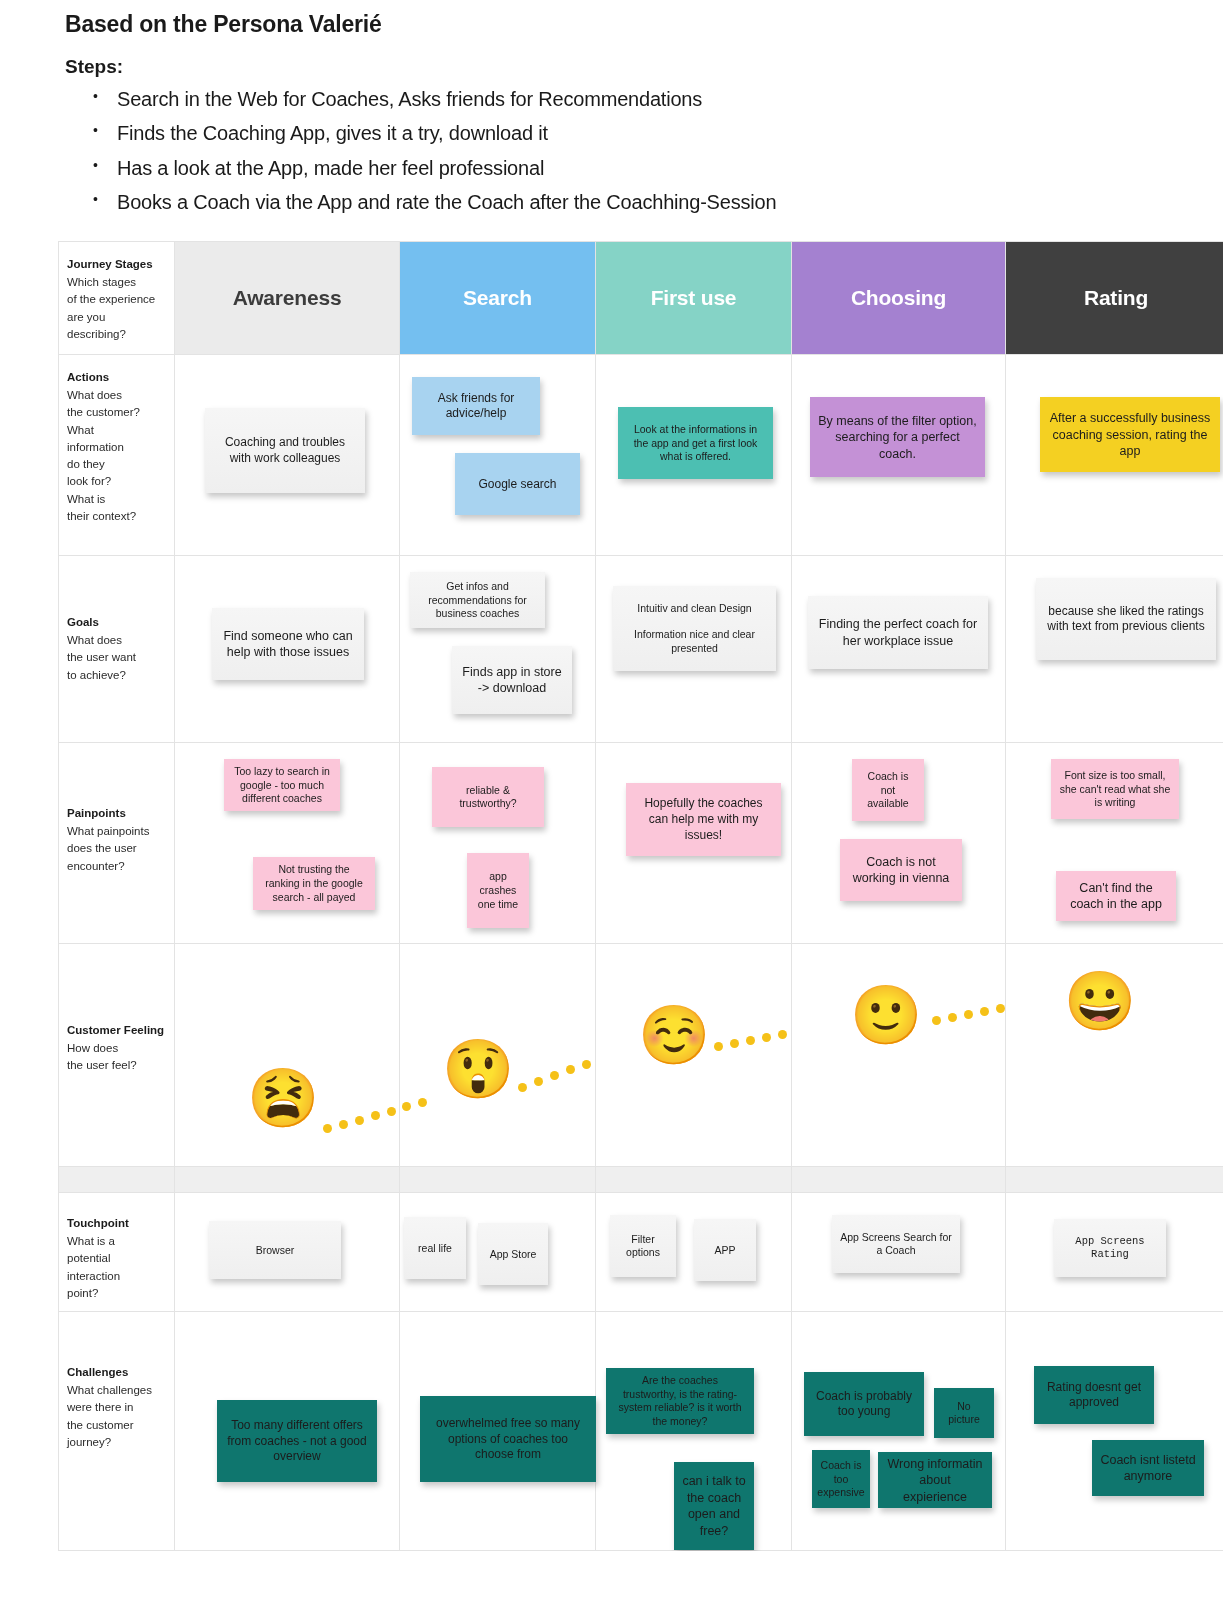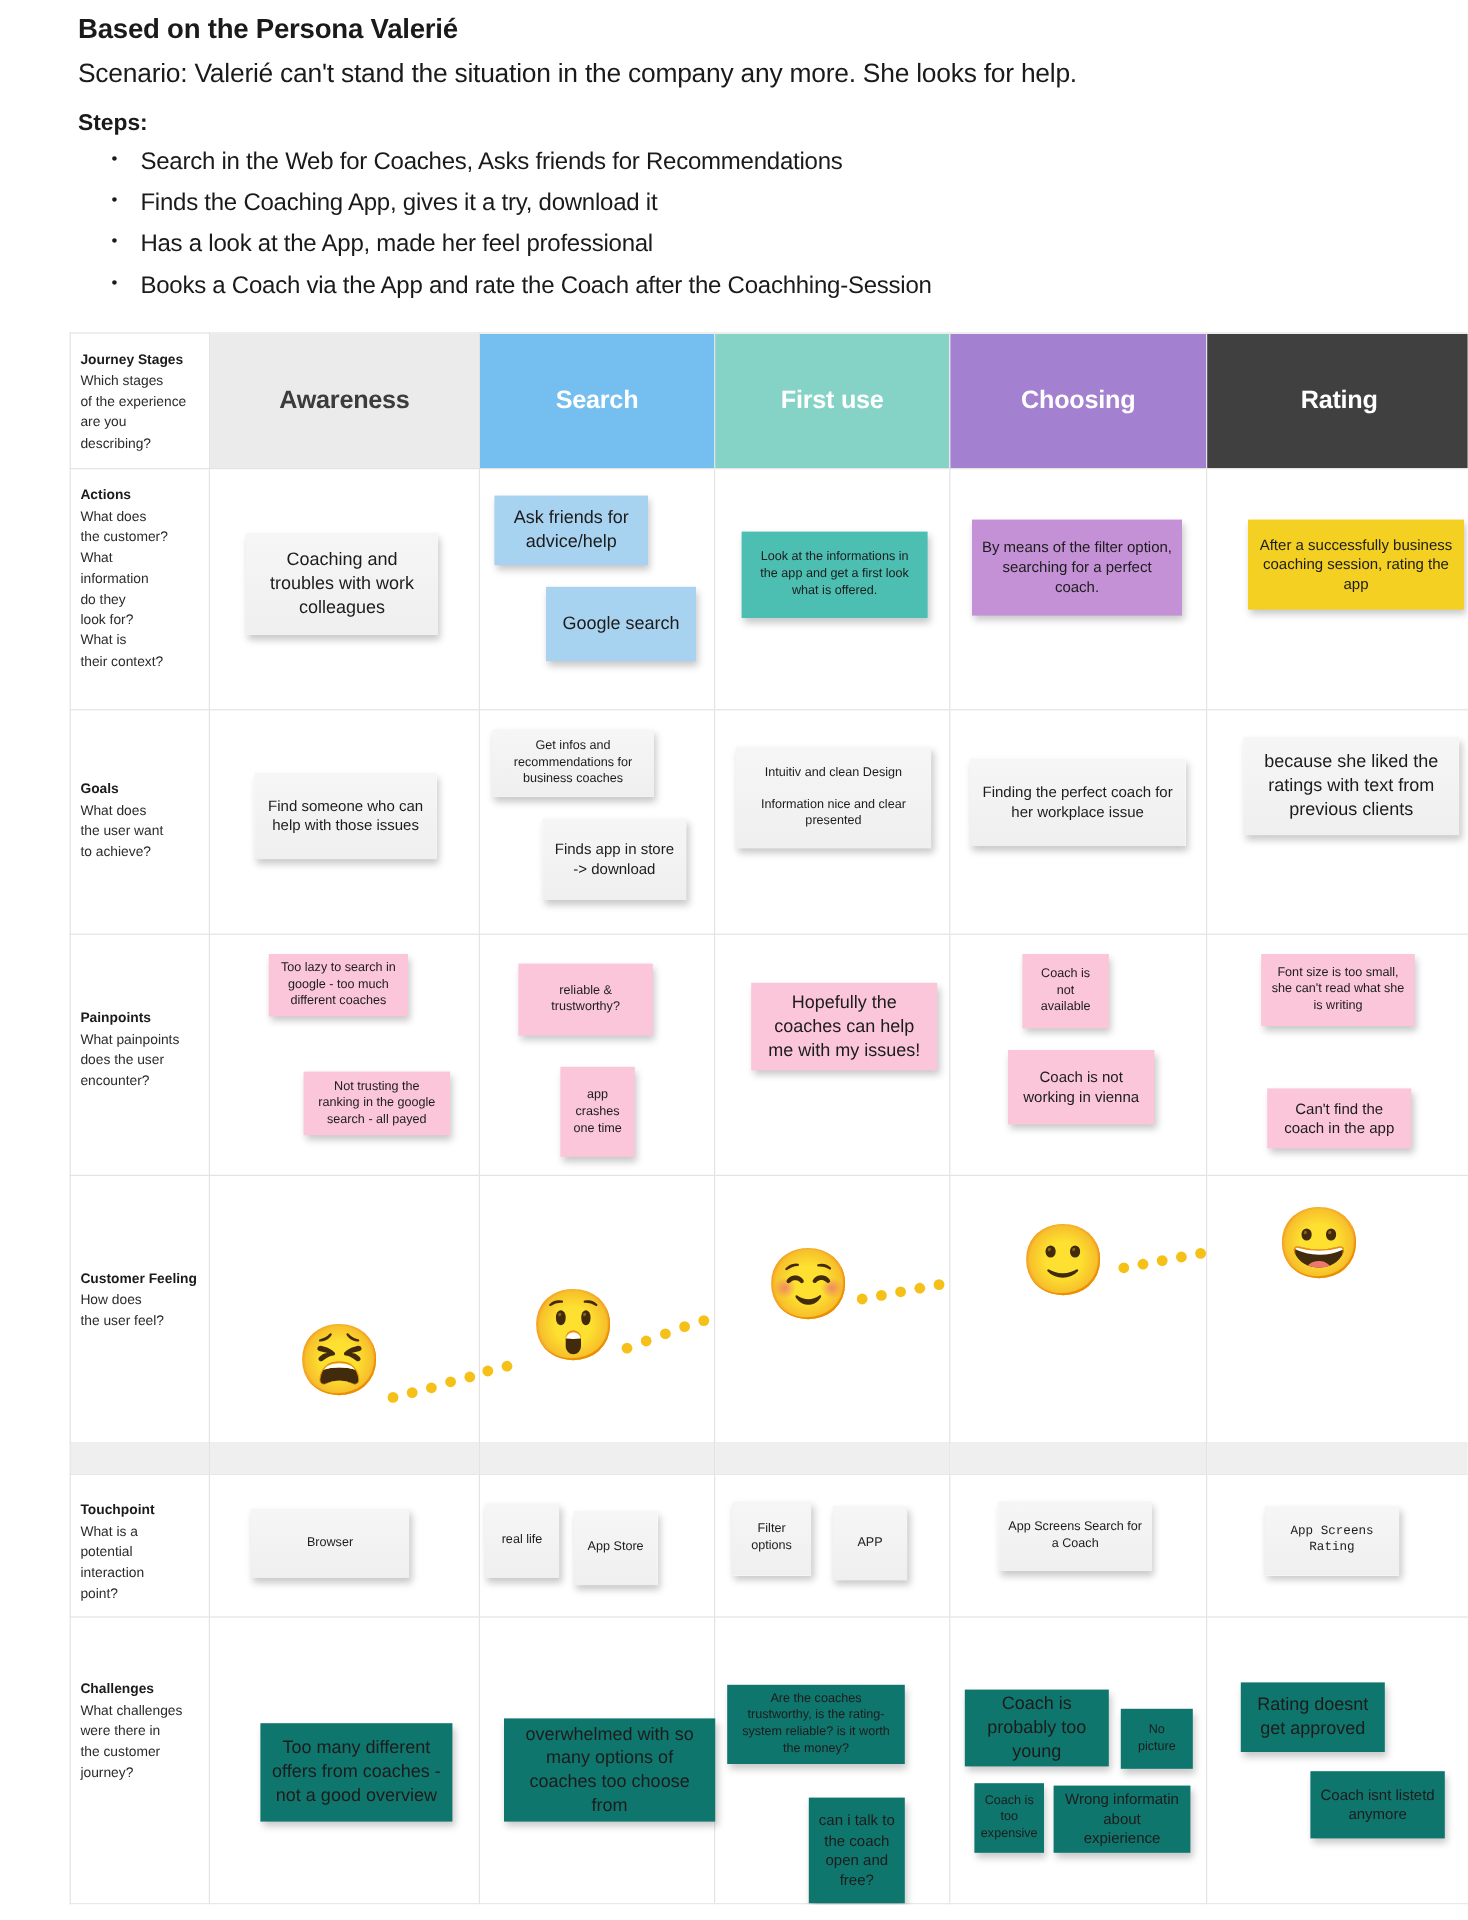--- a/index.html
+++ b/index.html
@@ -115,21 +115,21 @@
   }
   .n-white  { background: linear-gradient(#f6f6f6, #efefef); }
   .n-blue   { background: #a8d3f0; }
   .n-teal   { background: #4cbfb2; }
   .n-purple { background: #c491d6; }
   .n-yellow { background: #f4d022; }
   .n-pink   { background: #fbc6d9; }
   .n-red    { background: #0f766e; margin-top: 40px; }
   .fs-sm  { font-size: 10.5px; }
   .fs-md  { font-size: 12.5px; }
-  .fs-lg  { font-size: 15px; }
+  .fs-lg  { font-size: 12px; }
   .col2 { flex-direction: column; }
   .col2 span { display: block; }
   .col2 span + span { margin-top: 12px; }
 
   
   .feel-cell { height: 222px; }
   .emoji {
     position: absolute;
     font-size: 58px;
     line-height: 1;
@@ -146,21 +146,20 @@
   
   .spacer td { height: 26px; background: #efefef; border: 1px solid #e3e3e3; }
 </style>
 </head>
 <body>
 
 <div class="page">
 
   <div class="intro">
     <h1>Based on the Persona Valerié</h1>
-    <div class="scenario">Scenario: Valerié can't stand the situation in the company any more. She looks for help.</div>
     <div class="steps-label">Steps:</div>
     <ul>
       <li>Search in the Web for Coaches, Asks friends for Recommendations</li>
       <li>Finds the Coaching App, gives it a try, download it</li>
       <li>Has a look at the App, made her feel professional</li>
       <li>Books a Coach via the App and rate the Coach after the Coachhing-Session</li>
     </ul>
   </div>
 
   <table class="jtable">
@@ -415,21 +414,21 @@
           <div class="d ml">What challenges<br>were there in<br>the customer<br>journey?</div>
         </div>
       </td>
       <td>
         <div class="cellbox" style="height:238px">
           <div class="note n-red fs-lg" style="left:42px;top:48px;width:160px;height:82px;">Too many different offers from coaches - not a good overview</div>
         </div>
       </td>
       <td>
         <div class="cellbox" style="height:238px">
-          <div class="note n-red fs-lg" style="left:20px;top:44px;width:176px;height:86px;">overwhelmed with so many options of coaches too choose from</div>
+          <div class="note n-red fs-lg" style="left:20px;top:44px;width:176px;height:86px;">overwhelmed free so many options of coaches too choose from</div>
         </div>
       </td>
       <td>
         <div class="cellbox" style="height:238px">
           <div class="note n-red fs-sm" style="left:10px;top:16px;width:148px;height:66px;">Are the coaches trustworthy, is the rating-system reliable? is it worth the money?</div>
           <div class="note n-red fs-md" style="left:78px;top:110px;width:80px;height:88px;">can i talk to the coach open and free?</div>
         </div>
       </td>
       <td>
         <div class="cellbox" style="height:238px">

